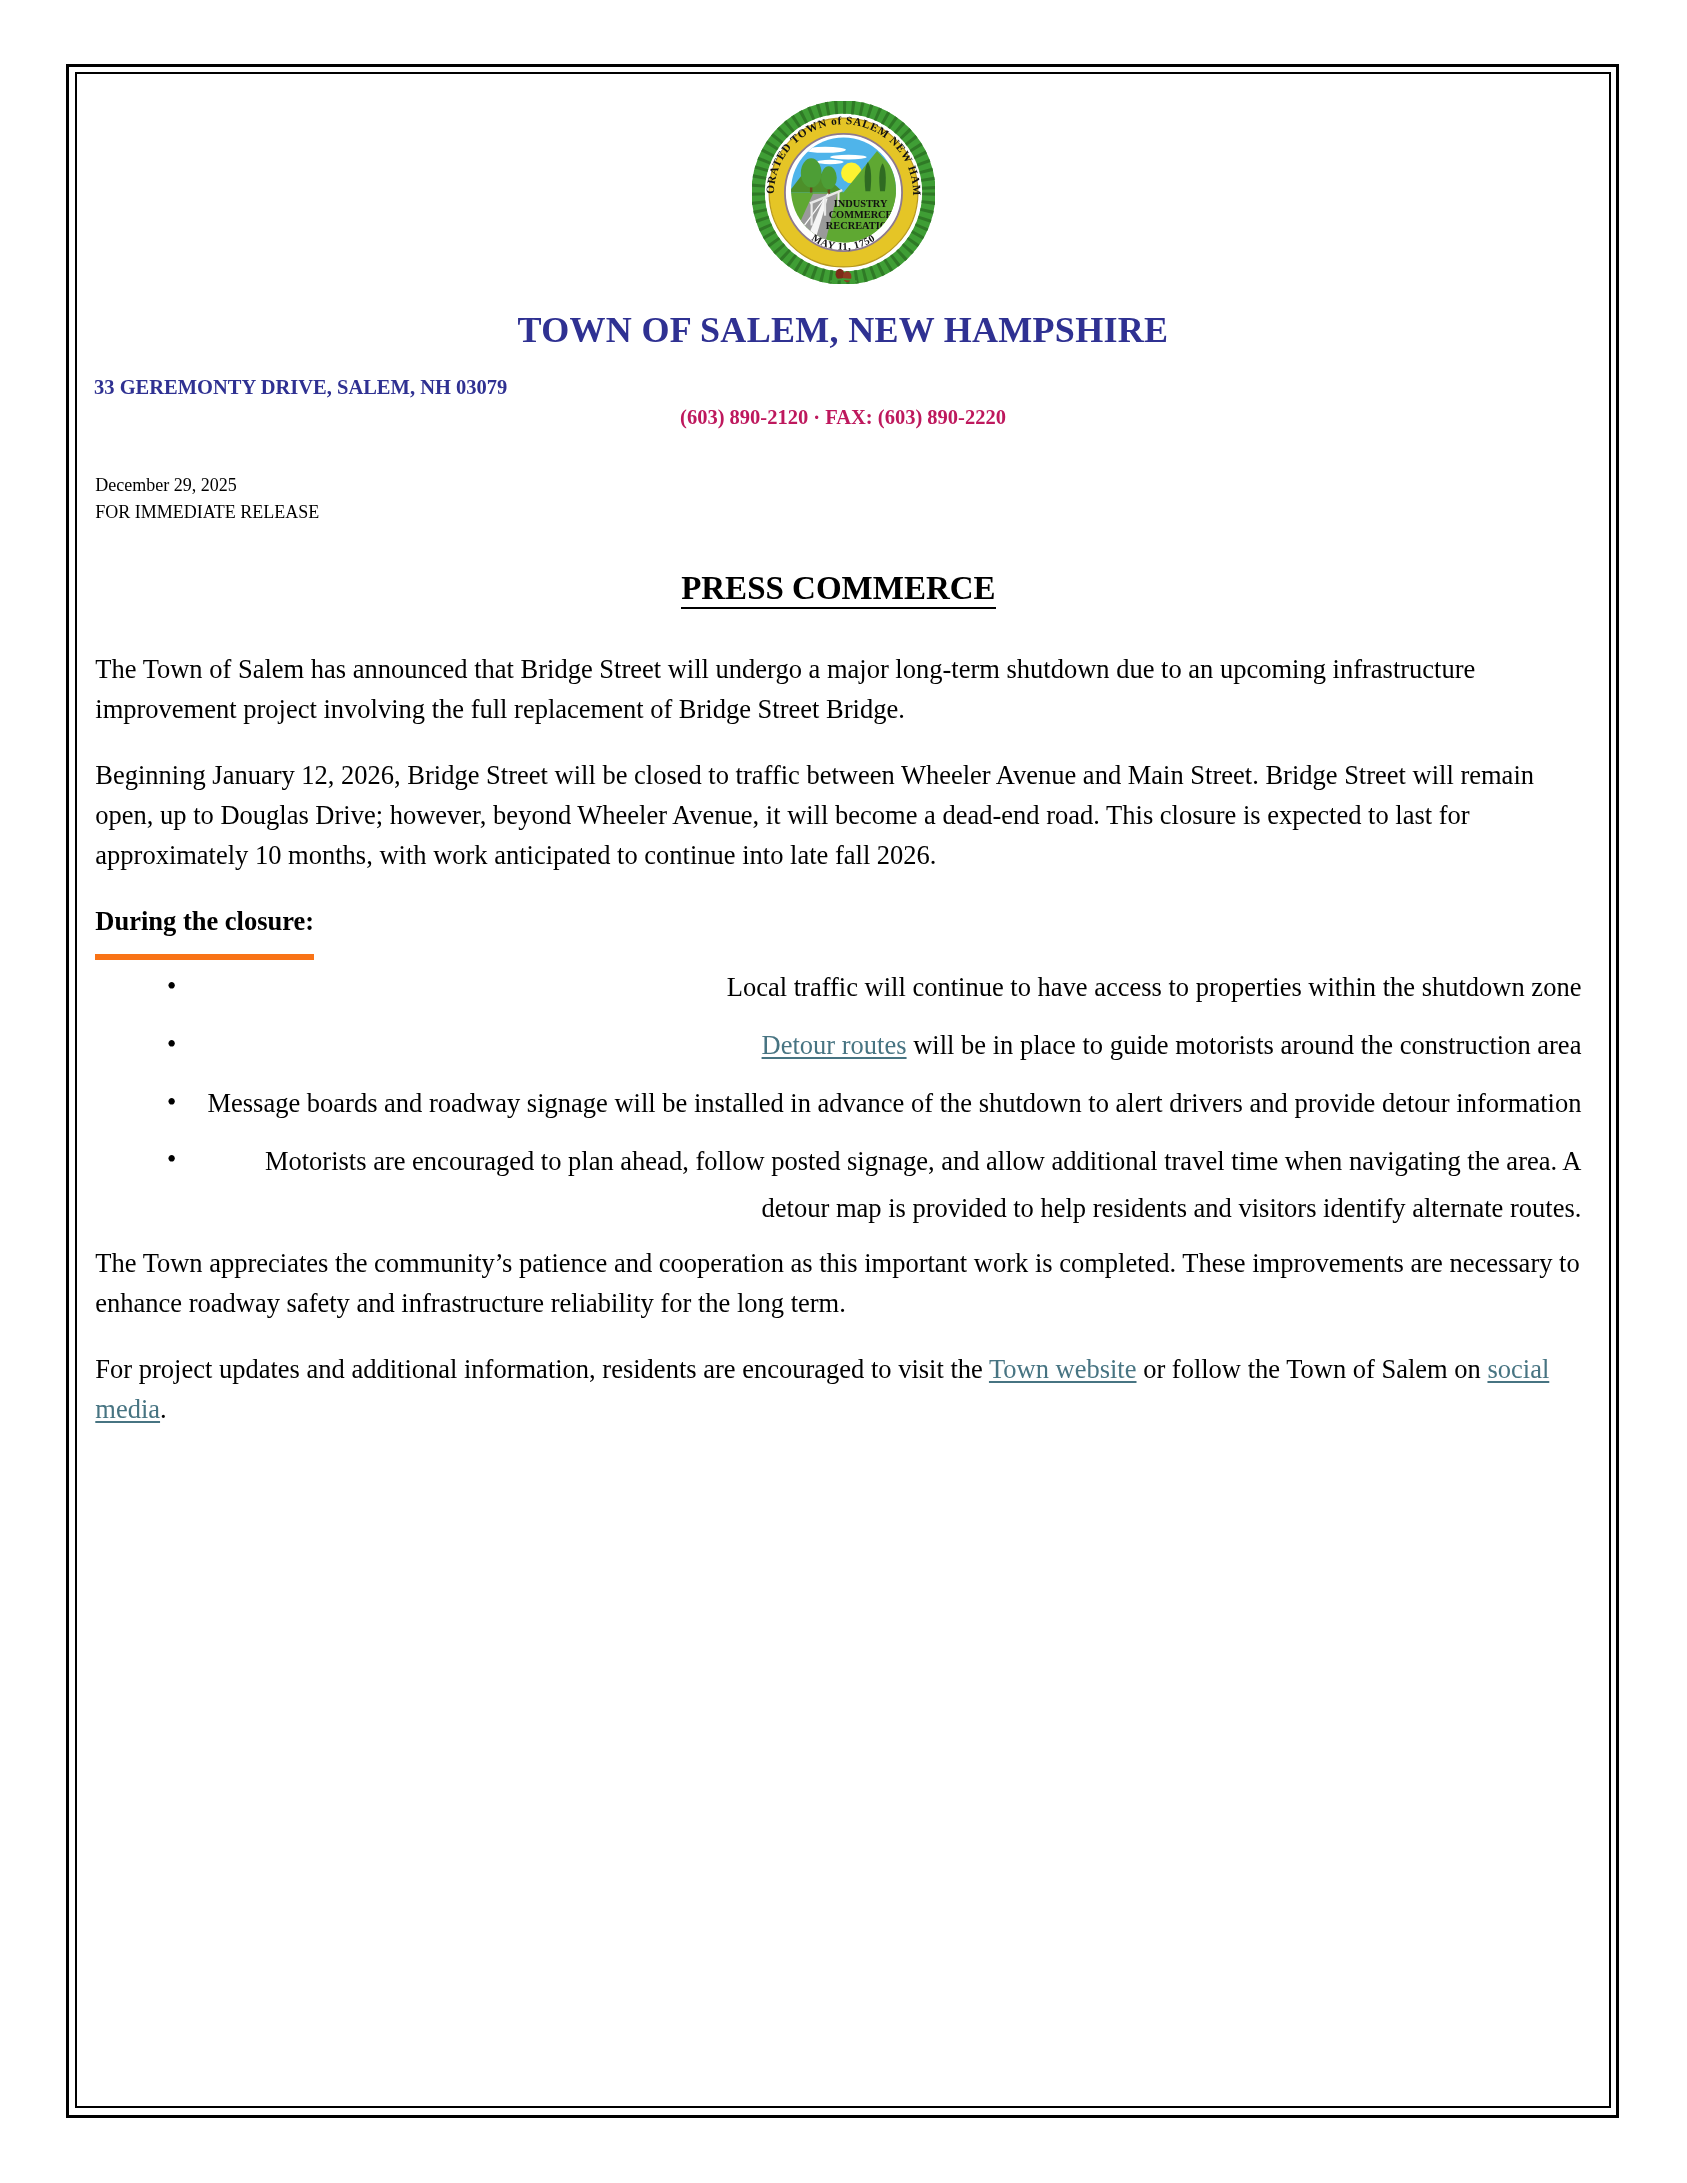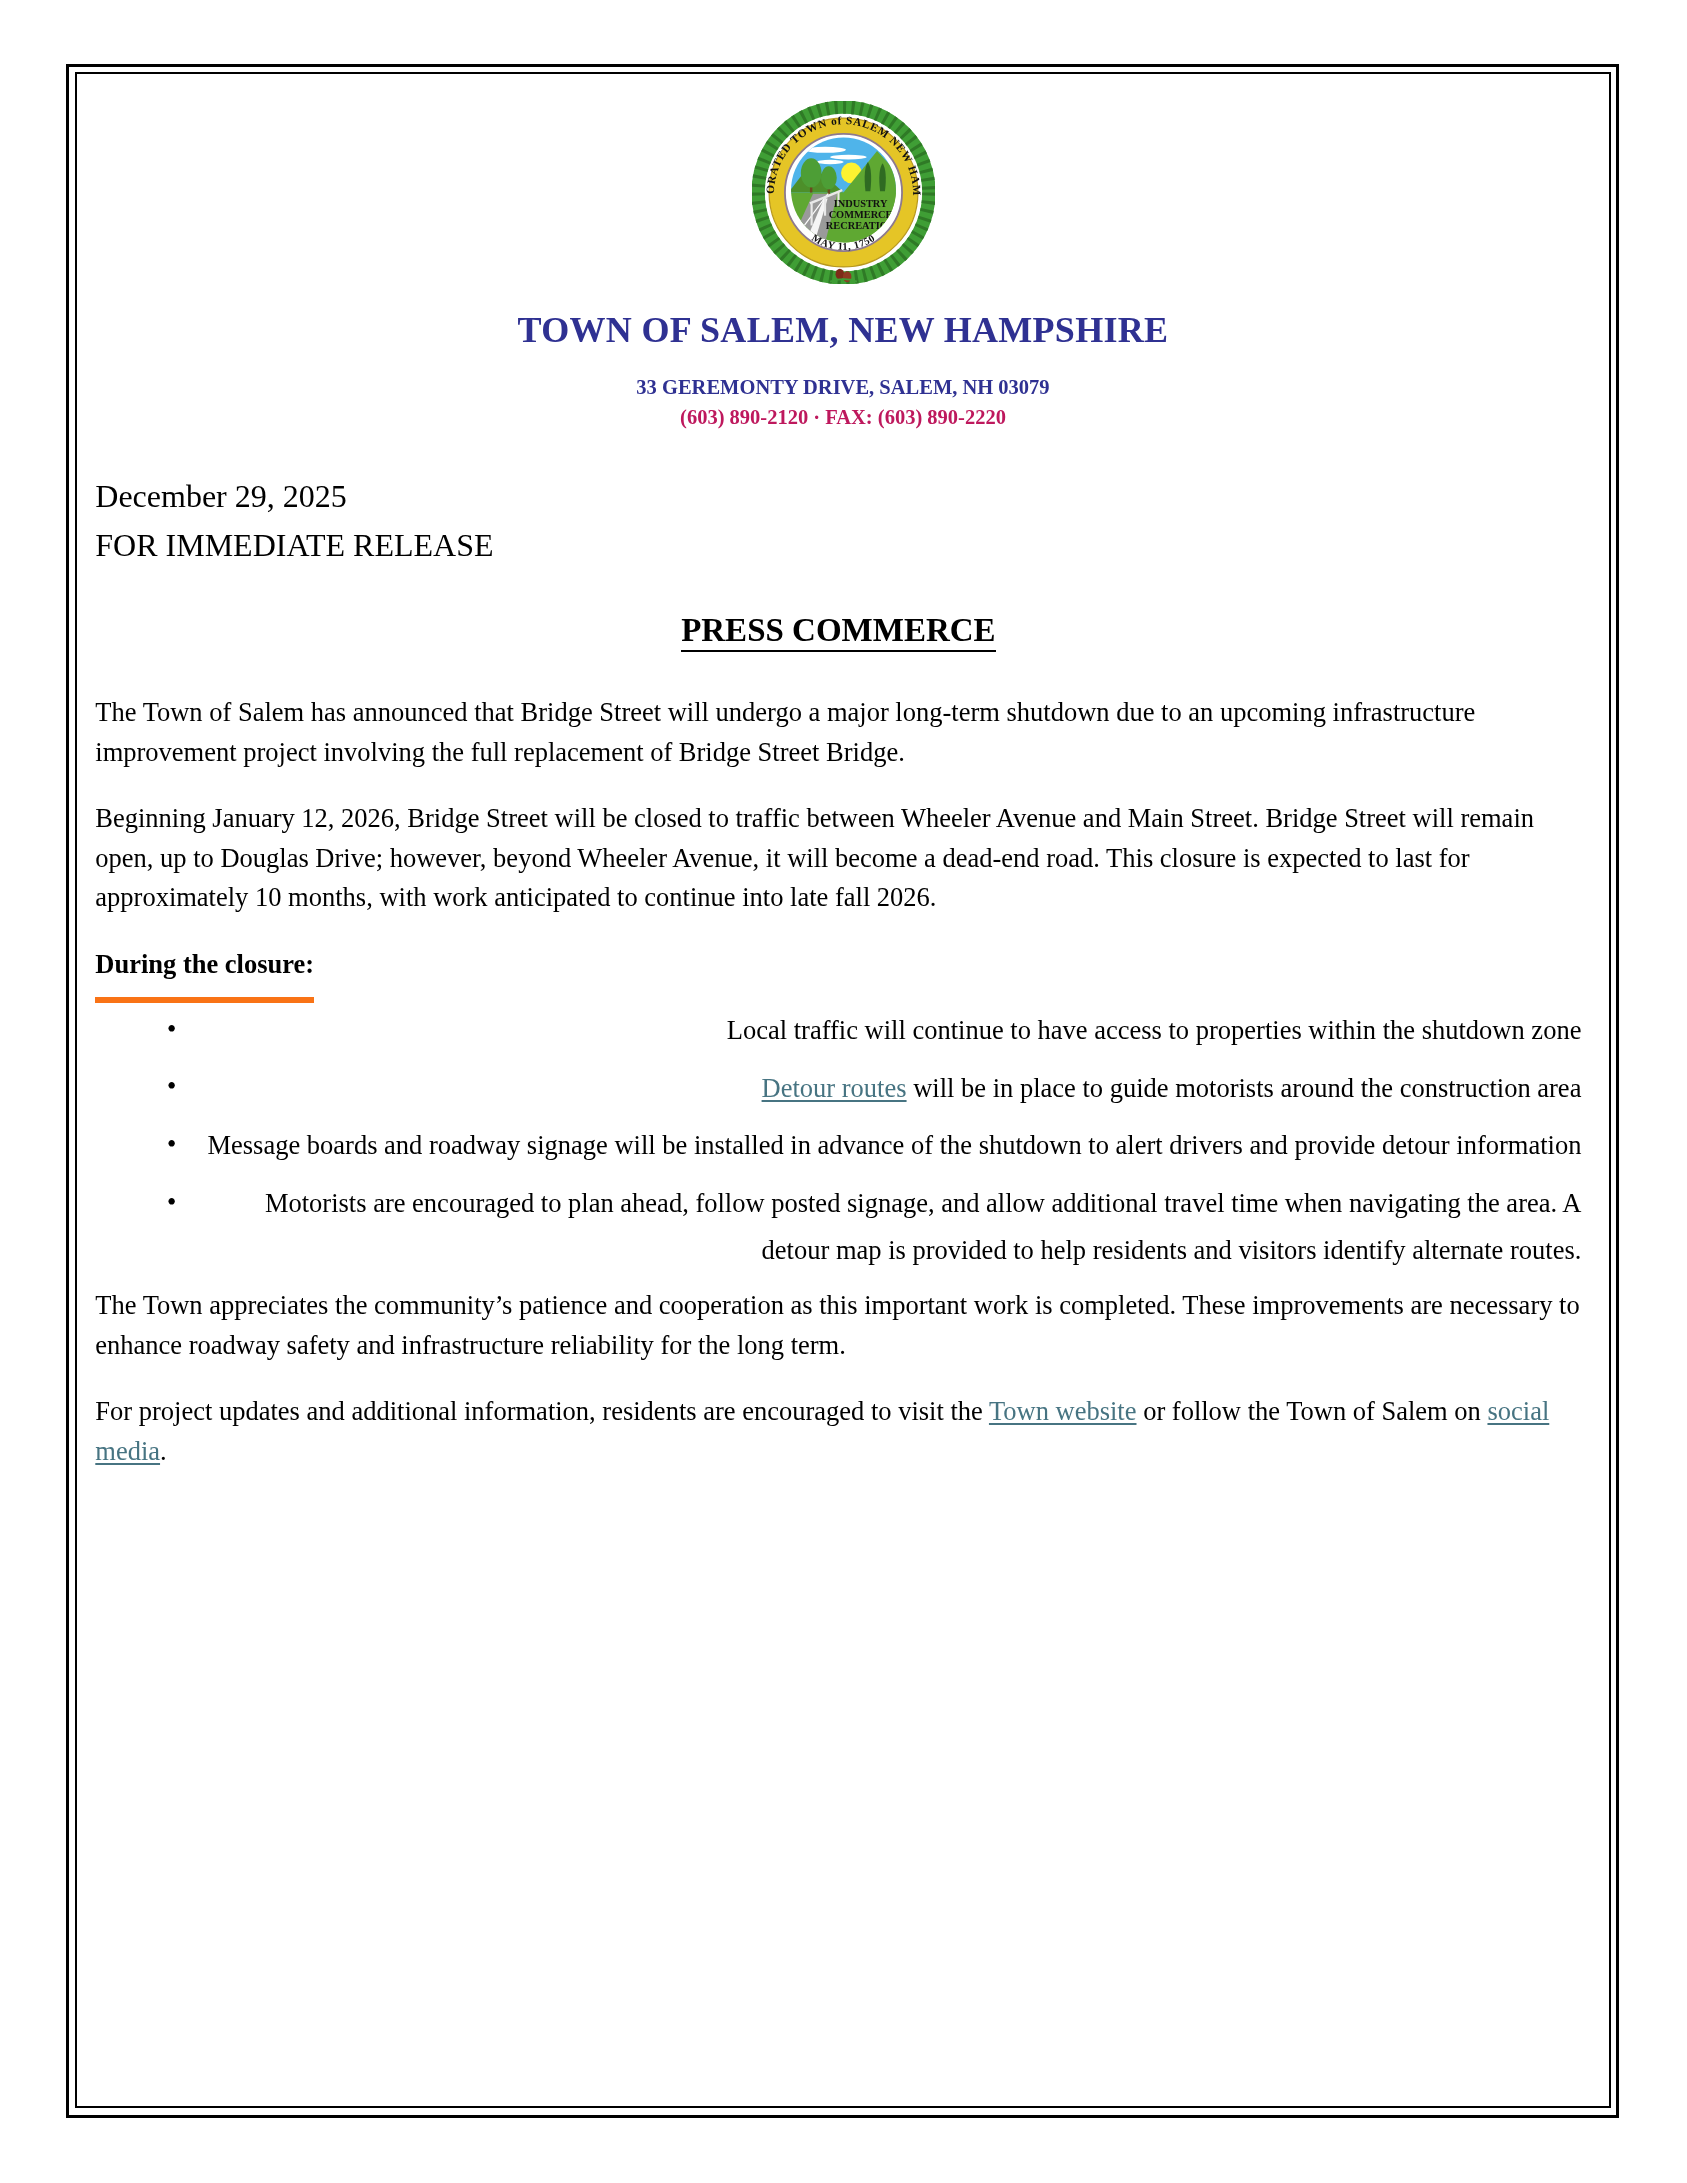--- a/index.html
+++ b/index.html
@@ -67,21 +67,20 @@
     text-align: center;
     color: #2f3192;
     font-weight: bold;
     font-size: 36px;
     letter-spacing: 0.3px;
     margin-top: 25px;
     line-height: 1.1;
     white-space: nowrap;
   }
   .org-addr {
-    text-align: center;
     color: #2f3192;
     font-weight: bold;
     font-size: 20.5px;
     margin-top: 24px;
     line-height: 1.35;
     white-space: nowrap;
   }
   .org-phone {
     text-align: center;
     color: #be185d;
@@ -94,21 +93,21 @@
 
   
   .body-area {
     margin-top: 40px;
     padding-left: 1.3px;
     padding-right: 10.6px;
     font-size: 26.5px;
     line-height: 1.5;
   }
   .meta-line {
-    font-size: 32px;
+    font-size: 18px;
     line-height: 1.52;
   }
   .doc-title {
     text-align: center;
     font-weight: bold;
     font-size: 33px;
     margin-top: 37px;
     margin-bottom: 37px;
   }
   .doc-title span {

